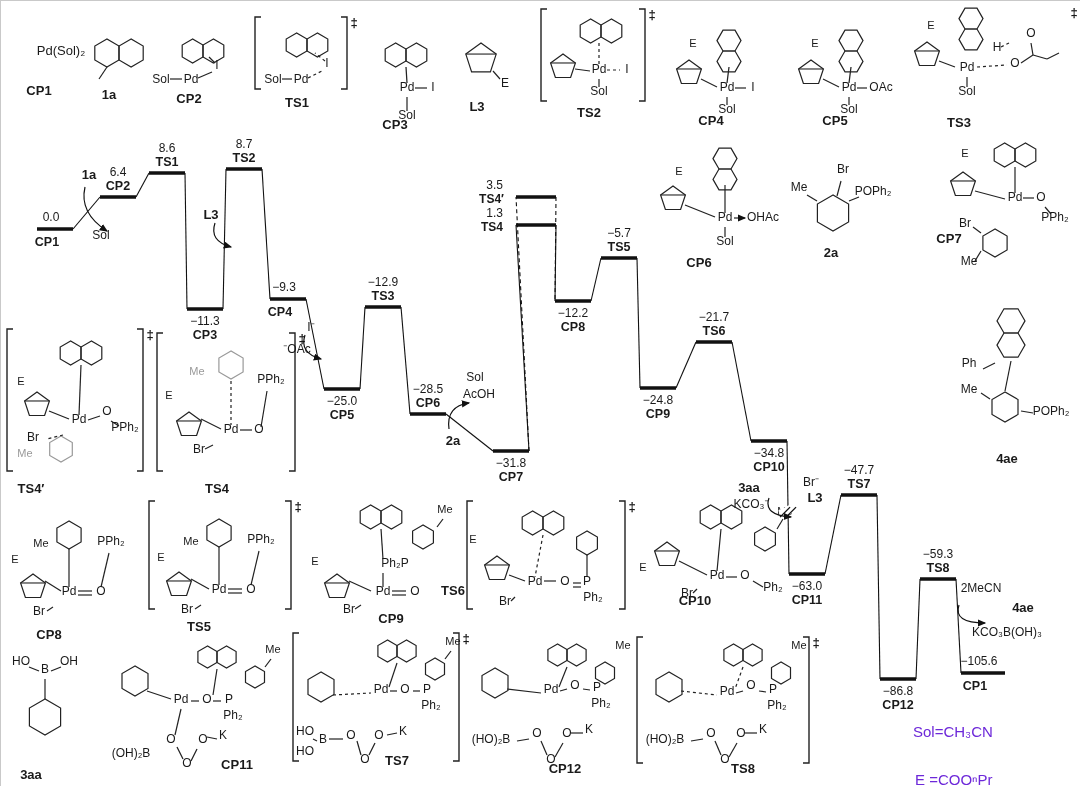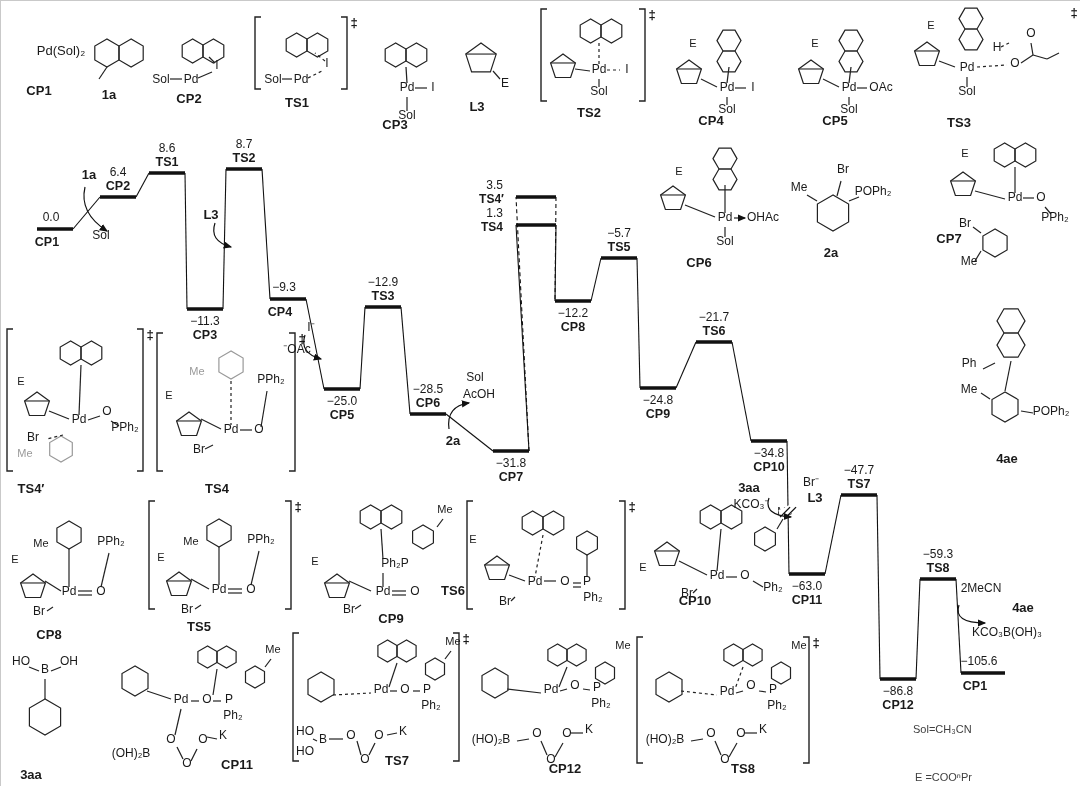--- a/index.html
+++ b/index.html
@@ -1,20 +1,20 @@
 <!DOCTYPE html>
 <html><head>
 <meta charset="utf-8">
 <style>
   html,body{margin:0;padding:0;background:#e9e9e9;}
   .canvas{position:relative;width:1080px;height:786px;background:#ffffff;border:1px solid #c9c9c9;
           font-family:"Liberation Sans", sans-serif; overflow:hidden;}
   svg{position:absolute;left:0;top:0;}
   svg text{font-family:"Liberation Sans", sans-serif;}
-  .legend-line{position:absolute;font-size:11px;color:#404040;white-space:nowrap;}
+  .legend-line{position:absolute;font-size:15px;color:#6d28d9;white-space:nowrap;}
   #legend-sol{left:912px;top:722px;}
   #legend-e{left:914px;top:770px;}
 </style>
 </head>
 <body>
 
 <div class="canvas">
   <svg id="scene" width="1080" height="786" viewBox="0 0 1080 786">
     <defs>
       <marker id="ah" markerWidth="8" markerHeight="8" refX="6" refY="3" orient="auto">

